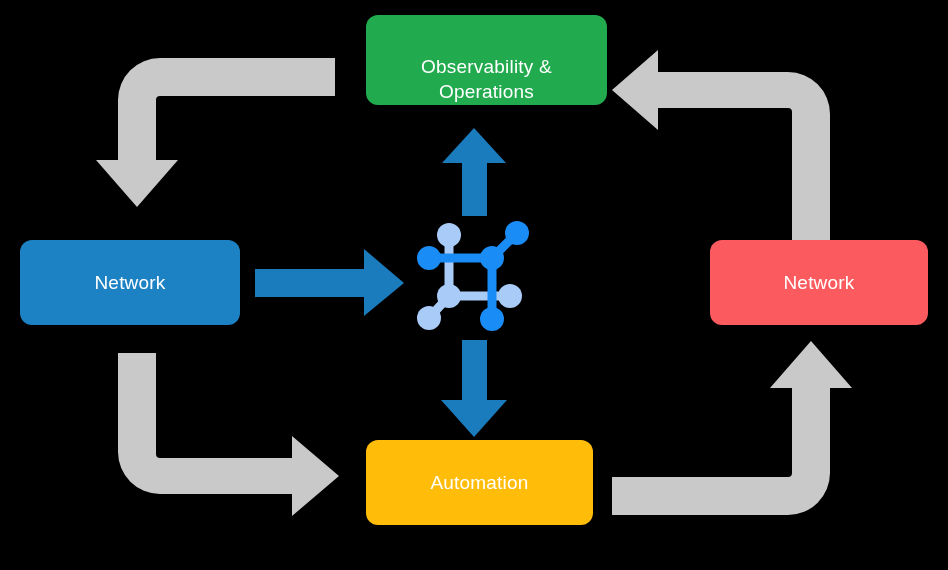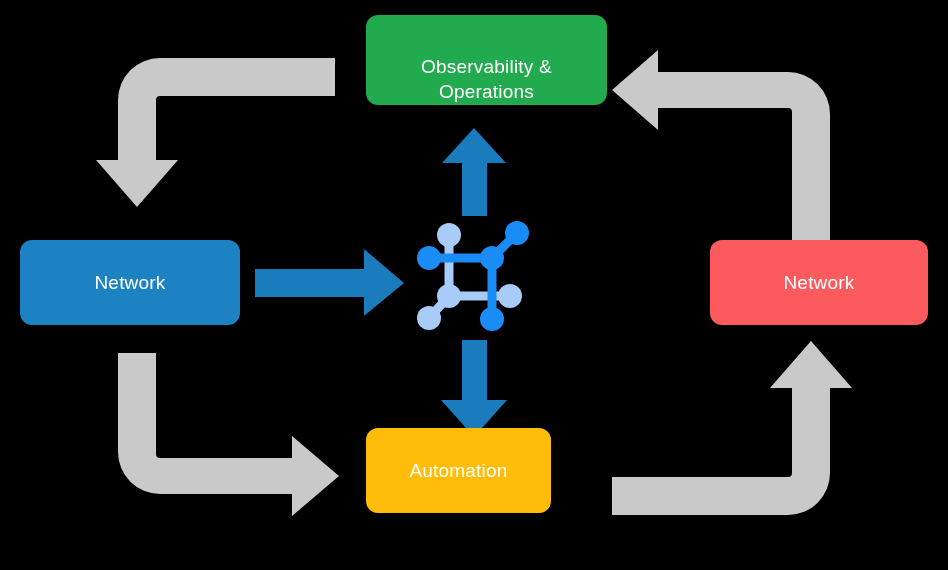--- a/index.html
+++ b/index.html
@@ -5,21 +5,21 @@
   html,body{margin:0;padding:0;background:#000;}
   #stage{position:relative;width:948px;height:570px;background:#000;overflow:hidden;
          font-family:"Liberation Sans","DejaVu Sans",sans-serif;}
   .box{position:absolute;border-radius:12px;display:flex;align-items:center;
        justify-content:center;text-align:center;color:#ffffff;font-size:19px;
        line-height:1.35;font-weight:400;letter-spacing:.2px;}
   .box span{display:block;padding:0 10px;}
   #box-observability{left:366px;top:15px;width:241px;height:90px;background:#22aa4e;align-items:flex-end;}
   #box-netops{left:20px;top:240px;width:220px;height:85px;background:#1d82c4;}
   #box-netinfra{left:710px;top:240px;width:218px;height:85px;background:#fb5b5f;}
-  #box-automation{left:366px;top:428px;width:185px;height:85px;background:#ffbc09;}
+  #box-automation{left:366px;top:440px;width:227px;height:85px;background:#ffbc09;}
   .svg-layer{position:absolute;left:0;top:0;width:948px;height:570px;}
   #center-icon{position:absolute;left:415px;top:218px;width:125px;height:118px;}
 </style>
 </head>
 <body>
 
 <div id="stage">
 
   <svg class="svg-layer" viewBox="0 0 948 570" xmlns="http://www.w3.org/2000/svg">
 

